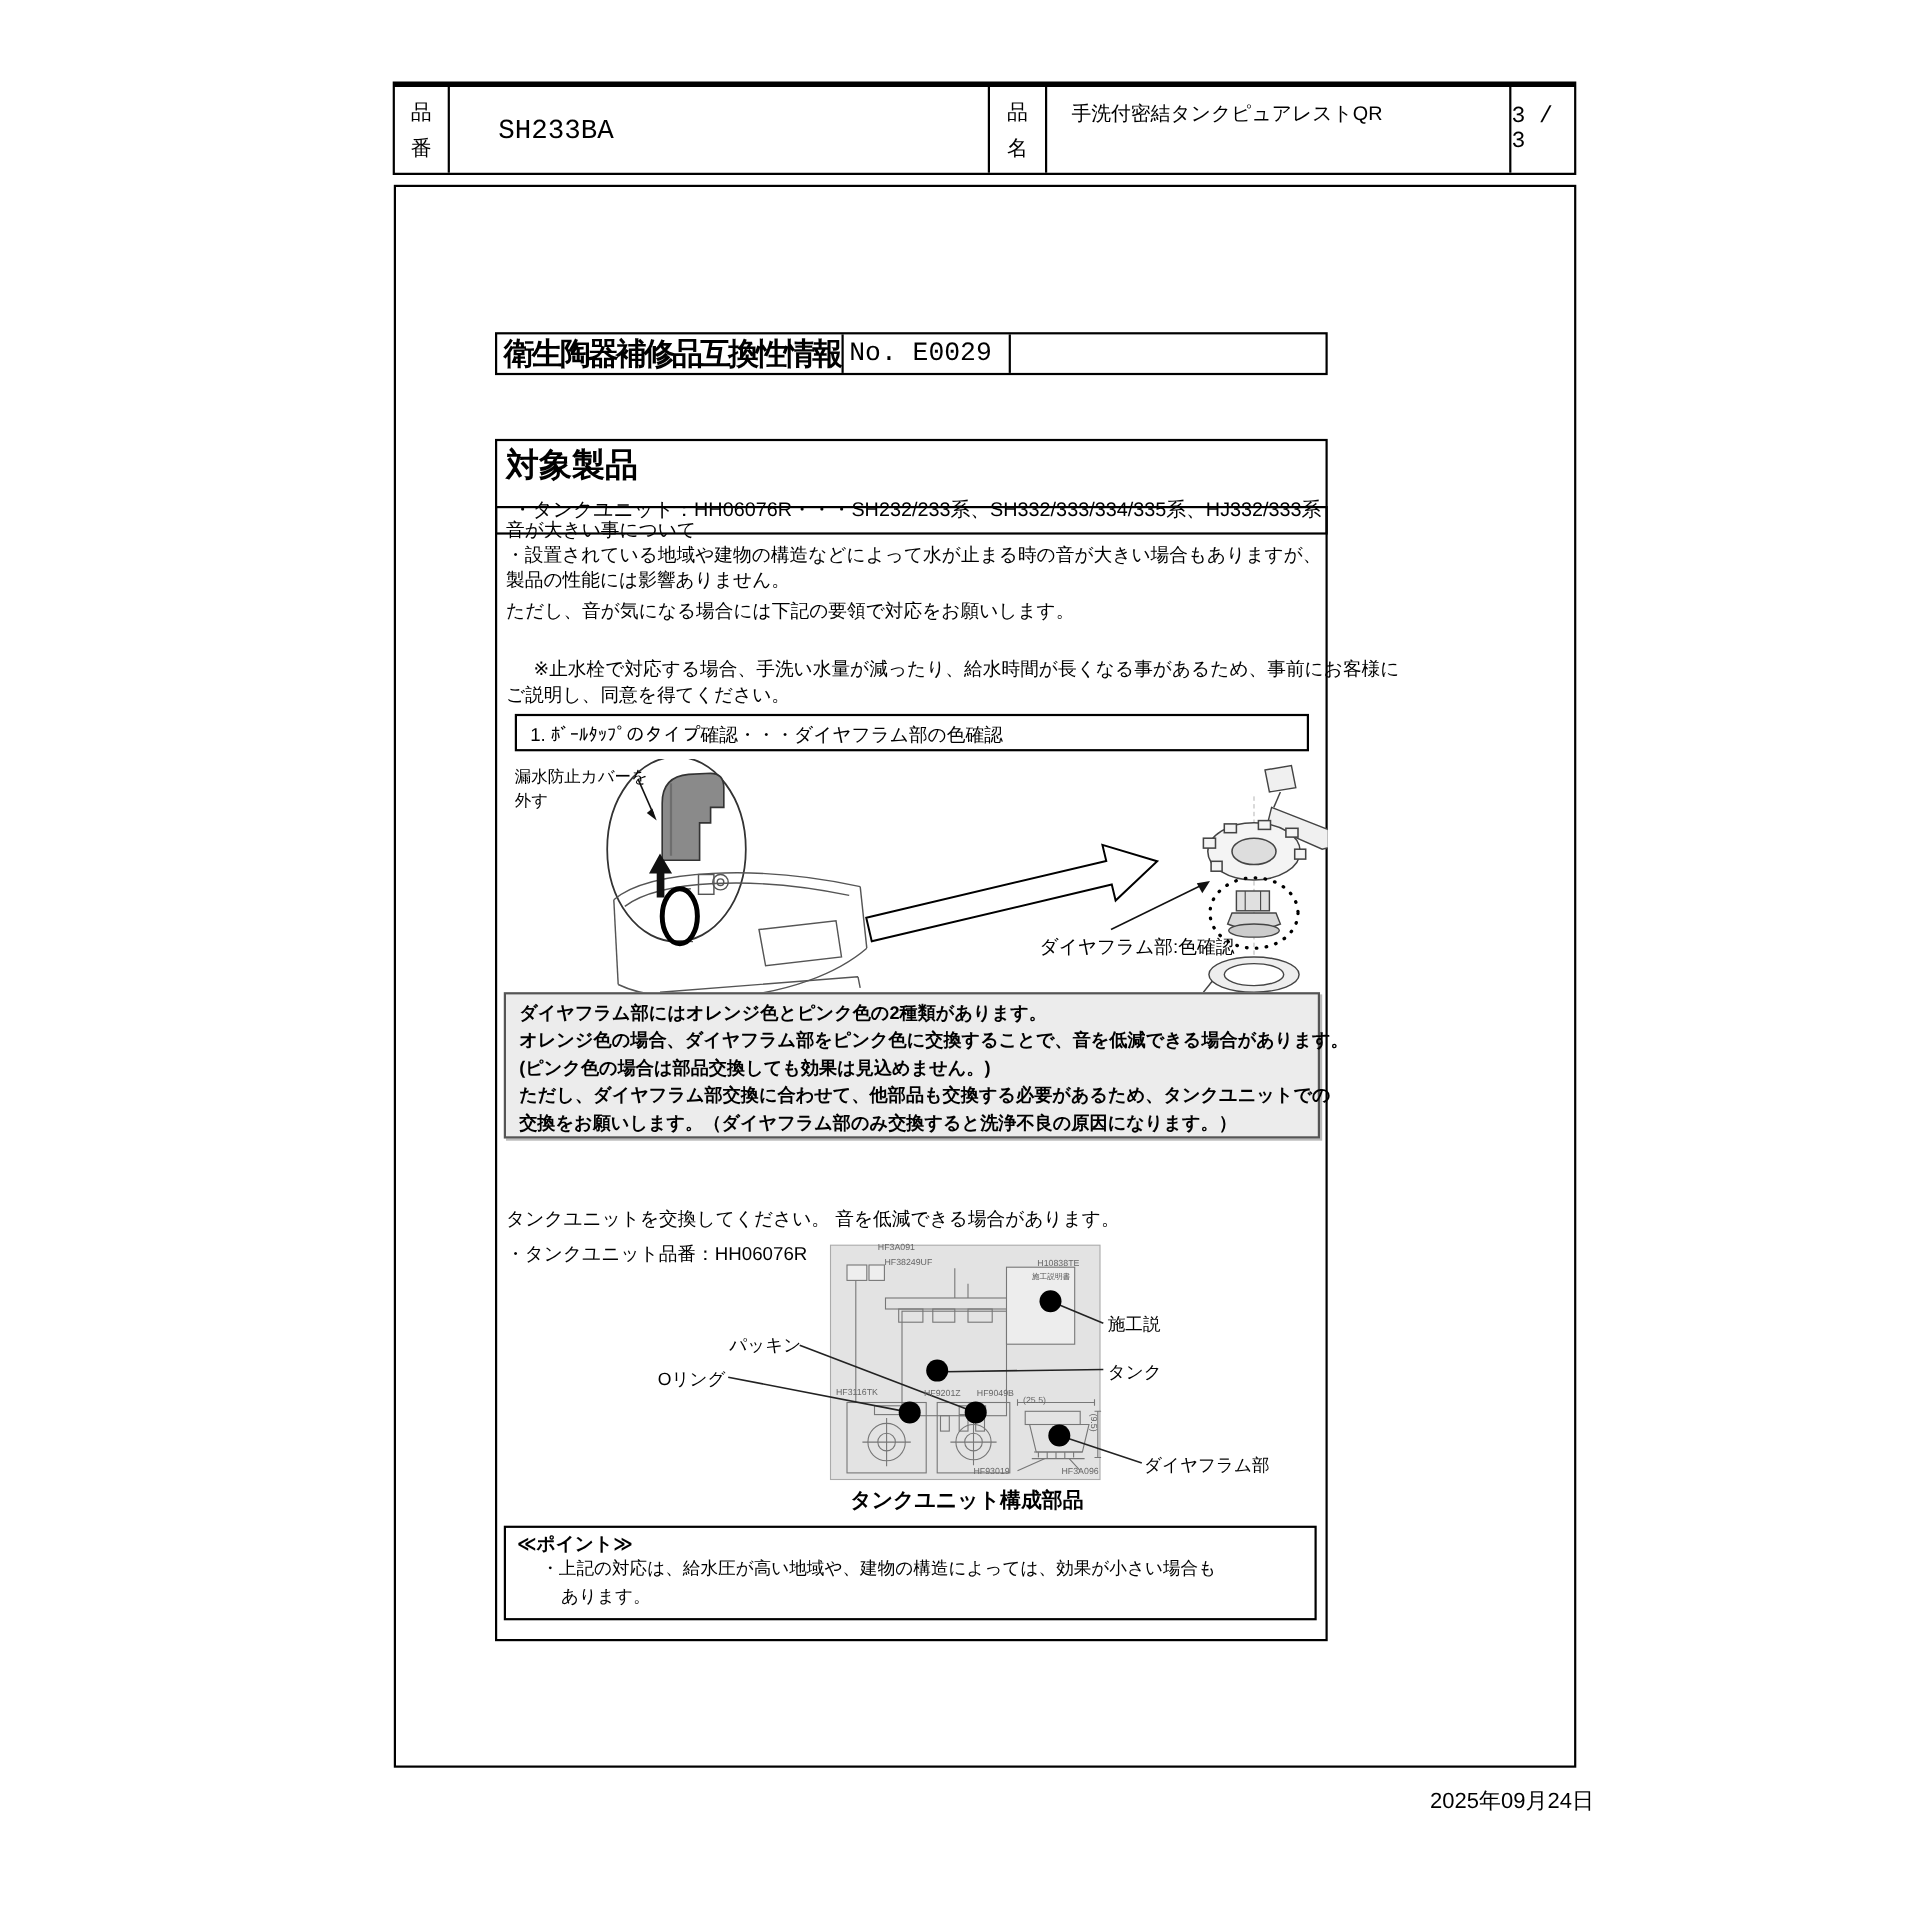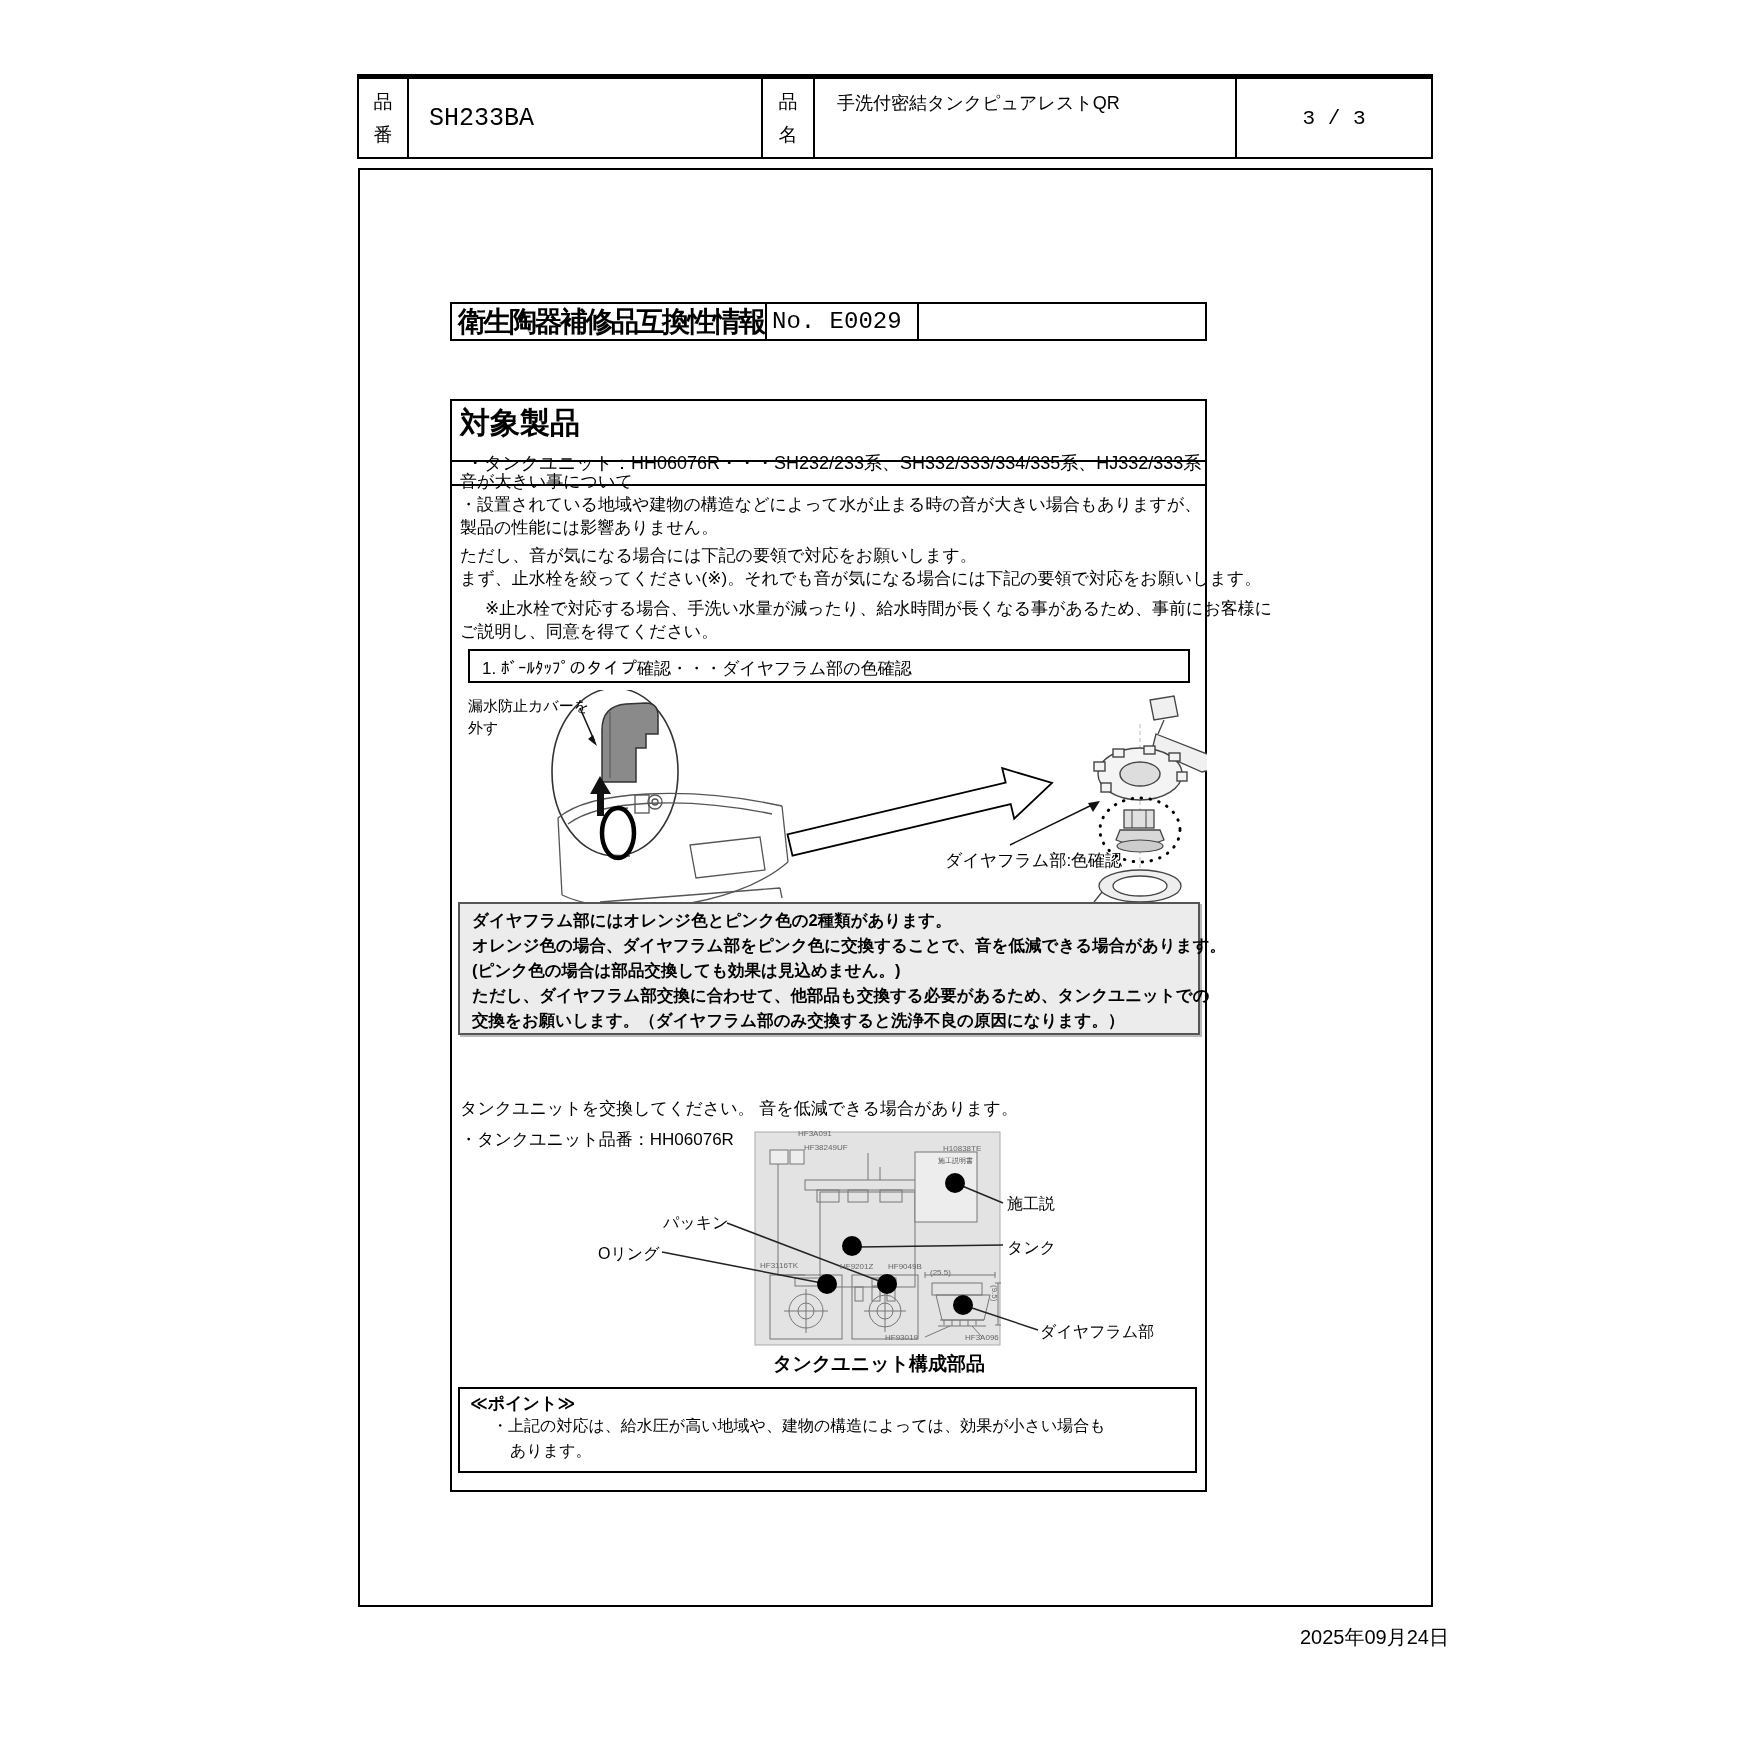--- a/index.html
+++ b/index.html
@@ -19,21 +19,21 @@
 </head>
 <body>
 
 <div class="page">
 
   <div class="hdr">
     <div class="cell vlabel" style="width:50px;border-right:2px solid #000;">
       <span>品</span>
       <span>番</span>
     </div>
-    <div class="cell mono" style="width:352px;padding-left:20px;font-size:25px;">SH233BA</div>
+    <div class="cell mono" style="width:489px;padding-left:44px;font-size:25px;">SH233BA</div>
     <div class="cell vlabel" style="width:54px;border-left:2px solid #000;border-right:2px solid #000;">
       <span>品</span>
       <span>名</span>
     </div>
     <div class="cell" style="width:420px;align-items:flex-start;padding:12px 0 0 22px;font-size:18px;">手洗付密結タンクピュアレストQR</div>
     <div class="cell mono" style="flex:1;border-left:2px solid #000;justify-content:center;font-size:21px;">3 / 3</div>
   </div>
 
   <div class="box" style="left:358px;top:168px;width:1075px;height:1439px;"></div>
 
@@ -48,21 +48,20 @@
     <div class="abs" style="left:8px;top:2px;font-size:30px;font-weight:600;">対象製品</div>
     <div class="abs" style="left:14px;top:50px;font-size:18px;">・タンクユニット：HH06076R・・・SH232/233系、SH332/333/334/335系、HJ332/333系</div>
   </div>
 
   <div class="box" style="left:450px;top:460px;width:757px;height:1032px;"></div>
 
   <div class="abs" style="left:460px;top:470px;font-size:17px;">音が大きい事について</div>
   <div class="abs" style="left:460px;top:493px;font-size:17px;">・設置されている地域や建物の構造などによって水が止まる時の音が大きい場合もありますが、</div>
   <div class="abs" style="left:460px;top:516px;font-size:17px;">製品の性能には影響ありません。</div>
   <div class="abs" style="left:460px;top:544px;font-size:17px;">ただし、音が気になる場合には下記の要領で対応をお願いします。</div>
-  <div class="abs" style="left:460px;top:567px;font-size:17px;">まず、止水栓を絞ってください(※)。それでも音が気になる場合には下記の要領で対応をお願いします。</div>
   <div class="abs" style="left:457px;top:597px;font-size:17px;margin-left:28px;">※止水栓で対応する場合、手洗い水量が減ったり、給水時間が長くなる事があるため、事前にお客様に</div>
   <div class="abs" style="left:460px;top:620px;font-size:17px;">ご説明し、同意を得てください。</div>
 
   <div class="box" style="left:468px;top:649px;width:722px;height:34px;border-width:2px;">
     <div class="abs" style="left:12px;top:6px;font-size:17px;">1. ﾎﾞｰﾙﾀｯﾌﾟのタイプ確認・・・ダイヤフラム部の色確認</div>
   </div>
 
   <svg class="abs" style="left:450px;top:690px;" width="757" height="215" viewBox="0 0 757 215">
     <g>
       <ellipse cx="165" cy="82" rx="63" ry="84" fill="none" stroke="#333" stroke-width="1.6"></ellipse>

